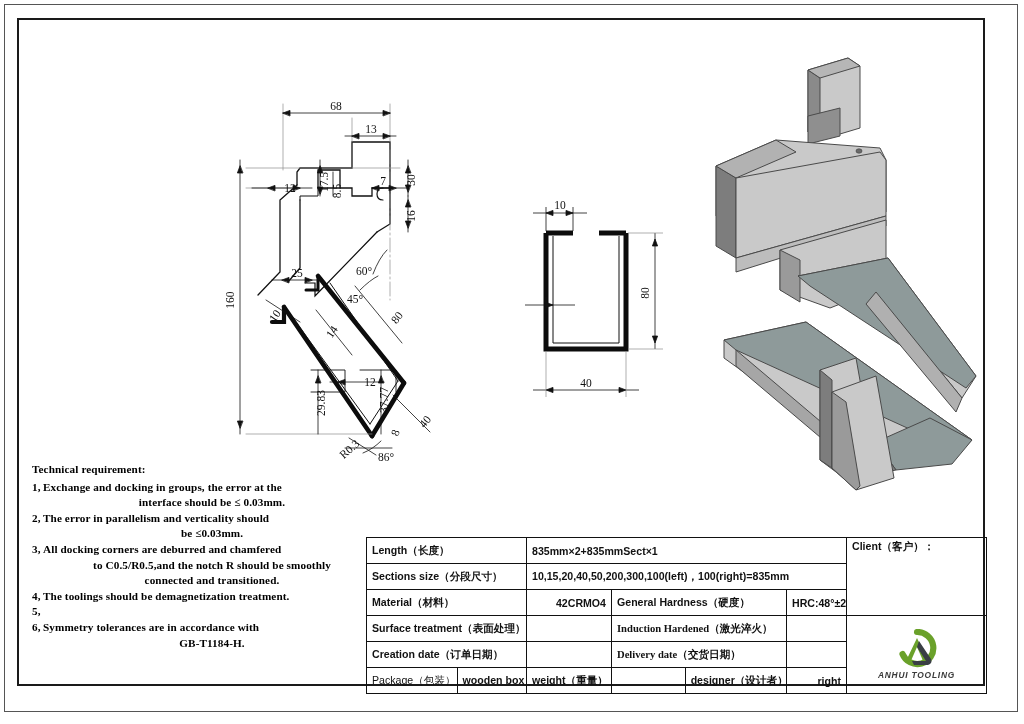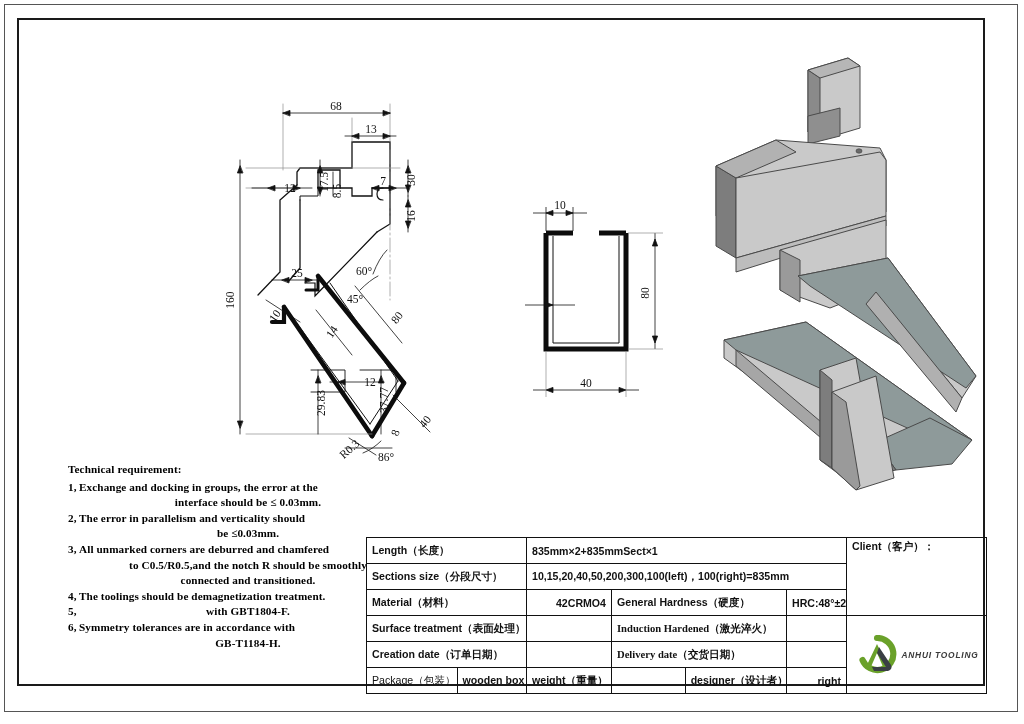--- a/index.html
+++ b/index.html
@@ -9,41 +9,41 @@
 
   .outer-frame{position:absolute;left:4px;top:4px;width:1014px;height:708px;
                border:1px solid #555;box-sizing:border-box;}
   .inner-frame{position:absolute;left:17px;top:18px;width:968px;height:668px;
                border:2px solid #1a1a1a;box-sizing:border-box;}
 
   svg{display:block;}
   .draw{position:absolute;left:0;top:0;}
 
   
-  #tech{position:absolute;left:68px;top:462px;width:330px;
+  #tech{position:absolute;left:32px;top:462px;width:330px;
         font-family:"Liberation Serif",serif;font-size:11.2px;line-height:15.6px;
         font-weight:700;letter-spacing:.1px;}
   #tech .title{margin-bottom:2px;}
   #tech .item{display:flex;margin-bottom:0px;}
   #tech .num{width:11px;flex:0 0 11px;}
   #tech .body{flex:1;}
   #tech .cont{padding-left:19px;text-align:center;}
 
   
   #tbl{position:absolute;left:366px;top:537px;width:620px;
        border-collapse:collapse;table-layout:fixed;}
   #tbl td{border:1.2px solid #111;padding:2px 5px;
           font-family:"Liberation Sans",sans-serif;
           font-size:10.6px;font-weight:700;color:#111;
           height:21px;vertical-align:middle;white-space:nowrap;overflow:hidden;}
   #tbl td.sr{font-family:"Liberation Serif",serif;font-weight:700;}
   #tbl td.cen{text-align:right;margin-top:28px;}
   #tbl td.logo{text-align:center;vertical-align:middle;padding:0;}
 
-  .logo-wrap{display:flex;flex-direction:row;align-items:center;justify-content:center;
+  .logo-wrap{display:flex;flex-direction:column;align-items:center;justify-content:center;
              gap:1px;}
   .logo-txt{font-family:"Liberation Sans",sans-serif;font-size:8.4px;font-weight:700;
             letter-spacing:.8px;color:#3a3a3a;font-style:italic;}
 </style>
 </head>
 <body>
 
 <div id="sheet">
 
   <div class="outer-frame"></div>
@@ -277,37 +277,36 @@
       <span class="num">2,</span>
       <span class="body">
         <div>The error in parallelism and verticality  should</div>
         <div class="cont">be  ≤0.03mm.</div>
       </span>
     </div>
 
     <div class="item">
       <span class="num">3,</span>
       <span class="body">
-        <div>All unmarked corners are deburred and chamfered</div>
+        <div>All docking corners are deburred and chamfered</div>
         <div class="cont">to C0.5/R0.5,and the notch R should be smoothly</div>
         <div class="cont">connected and transitioned.</div>
       </span>
     </div>
 
     <div class="item">
       <span class="num">4,</span>
       <span class="body">
         <div>The toolings should be demagnetization treatment.</div>
       </span>
     </div>
 
     <div class="item">
       <span class="num">5,</span>
       <span class="body">
-        <div class="cont">with GBT1804-F.</div>
       </span>
     </div>
 
     <div class="item">
       <span class="num">6,</span>
       <span class="body">
         <div>Symmetry tolerances are in accordance with</div>
         <div class="cont">GB-T1184-H.</div>
       </span>
     </div>

